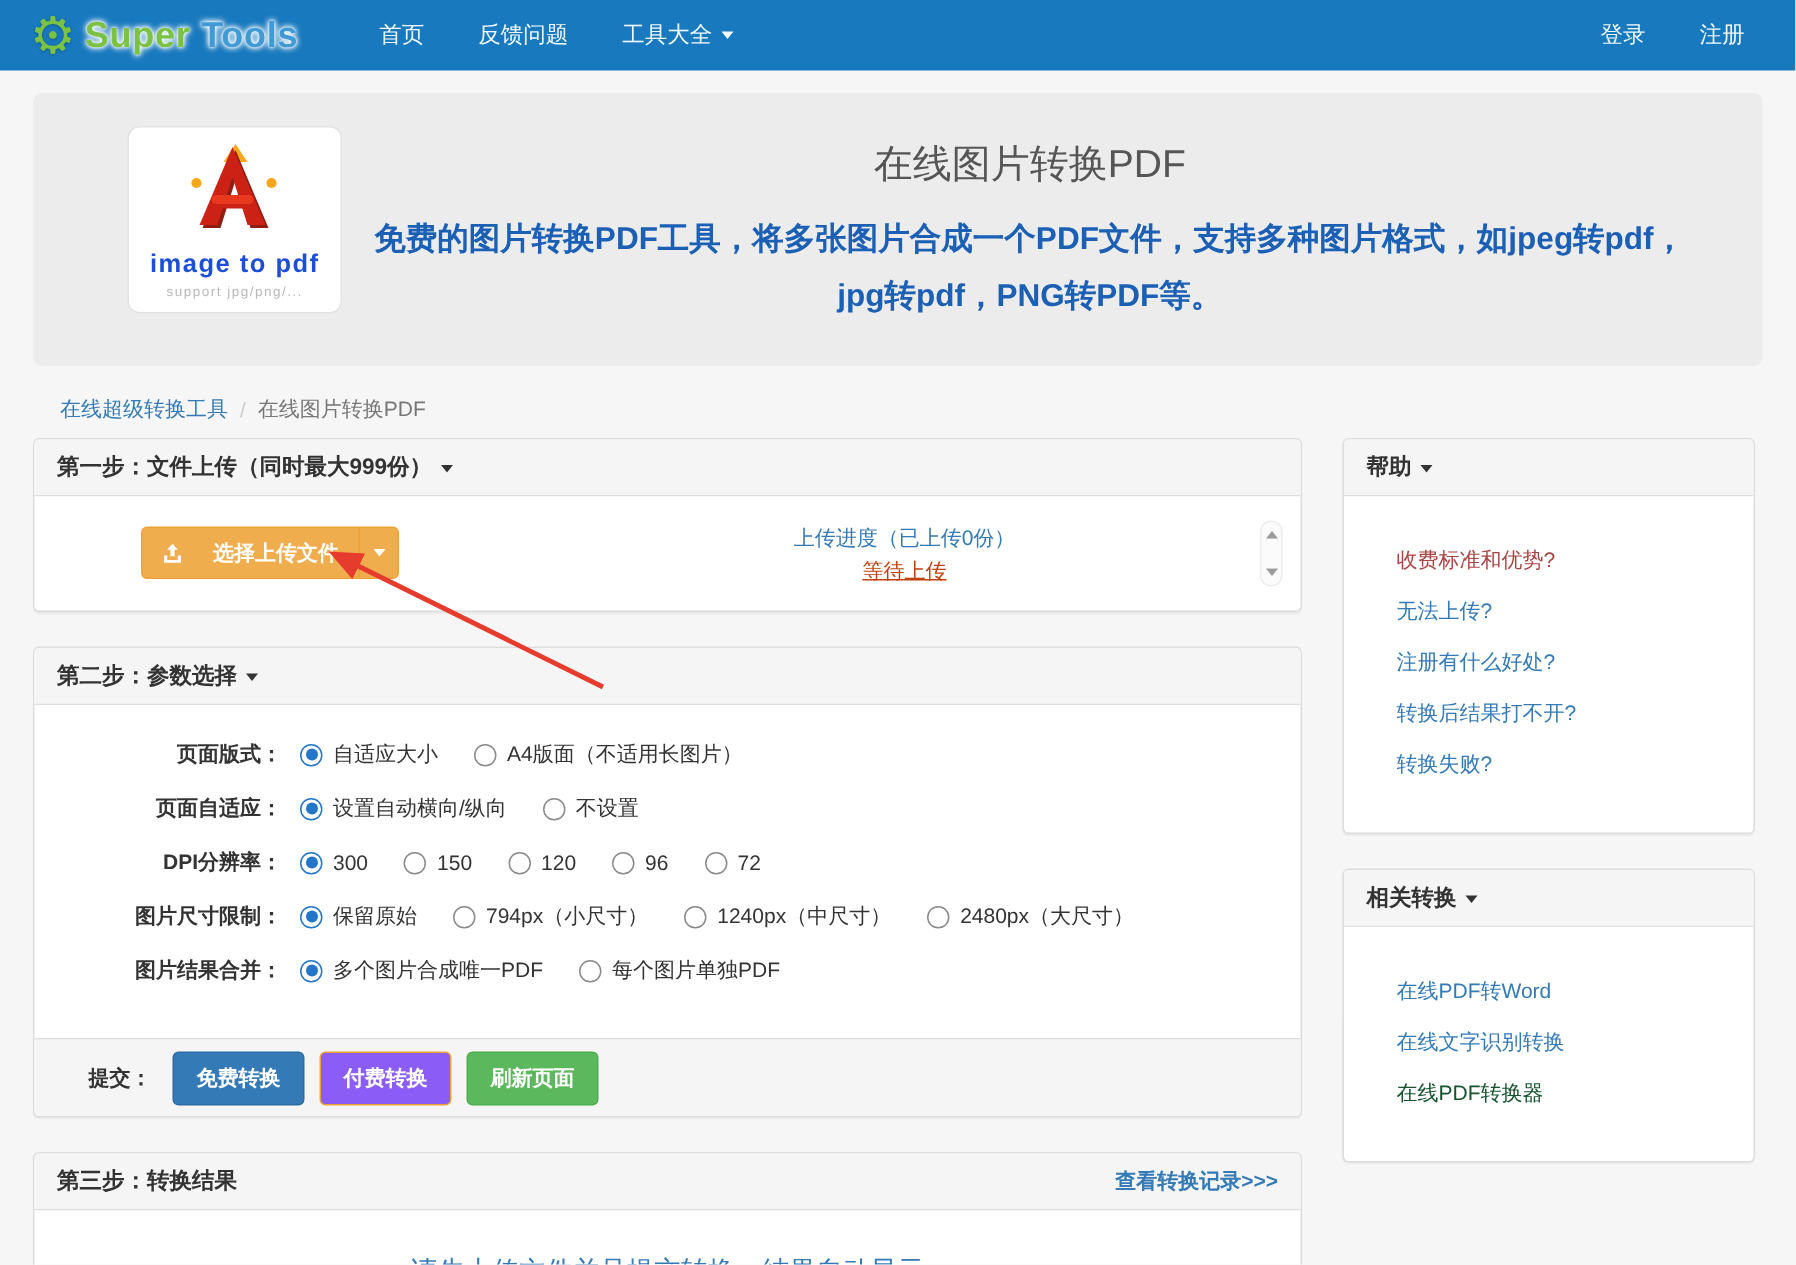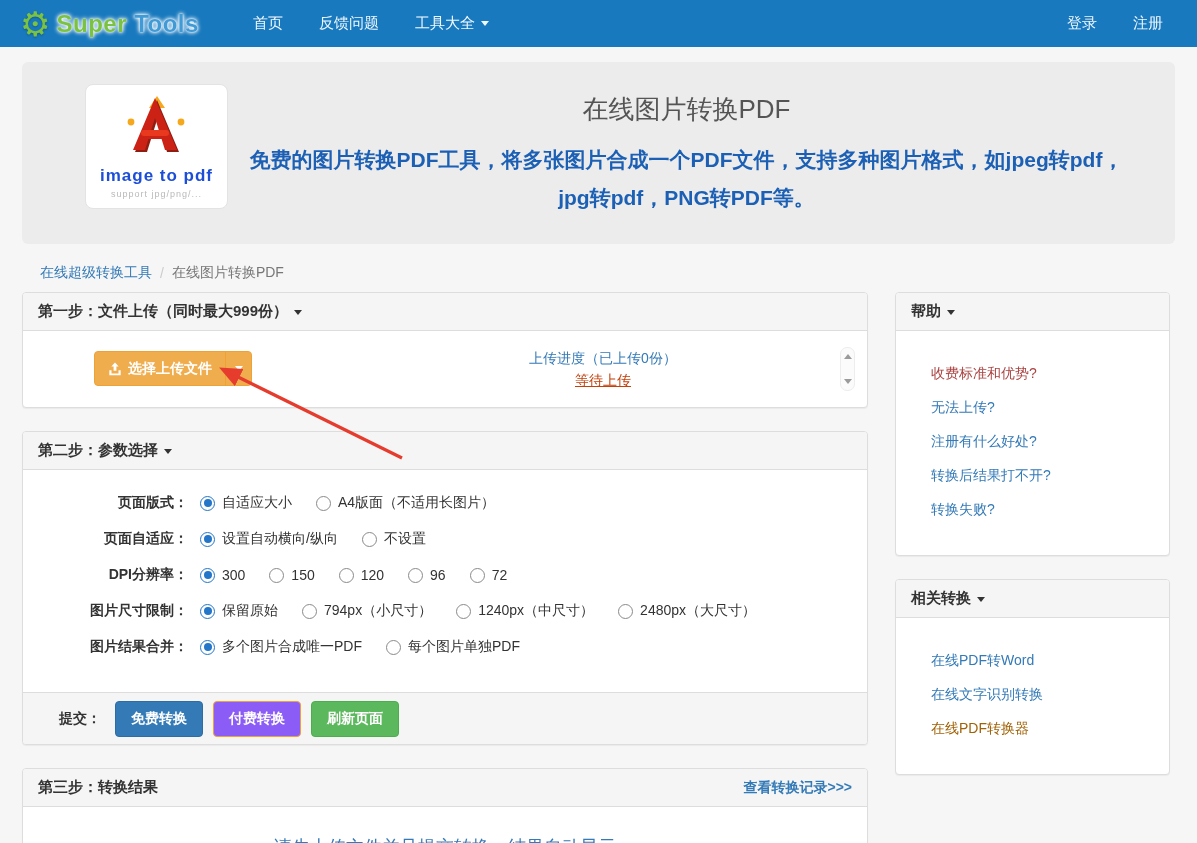--- a/index.html
+++ b/index.html
@@ -38,21 +38,21 @@
   
   .content { display:flex; margin:0 22px; gap:27px; align-items:flex-start; }
   .main-col { width:846px; flex-shrink:0; }
   .side-col { width:275px; flex-shrink:0; }
   .panel { background:#fff; border:1px solid #ddd; border-radius:4px; box-shadow:0 1px 1px rgba(0,0,0,.05); margin-bottom:23px; }
   .panel-heading { background:#f5f5f5; border-bottom:1px solid #ddd; border-radius:3px 3px 0 0; padding:9px 15px; font-weight:bold; color:#333; font-size:15px; display:flex; align-items:center; }
   .panel-heading .spacer { flex:1; }
   
   .step1-body { position:relative; height:76px; }
   .upload-btn { position:absolute; left:71px; top:20px; display:flex; background:#f0ad4e; border:1px solid #eea236; border-radius:4px; color:#fff; cursor:pointer; height:35px; overflow:hidden;}
-  .upload-main { display:flex; align-items:center; gap:6px; padding:0 13px; font-size:14px; font-weight:bold; }
+  .upload-main { display:flex; align-items:center; gap:20px; padding:0 13px; font-size:14px; font-weight:bold; }
   .upload-split { width:26px; display:flex; align-items:center; justify-content:center; border-left:1px solid #eea236; background:#f0ad4e;}
   .upload-split .caret { border-top-color:#fff; }
   .progress-block { position:absolute; left:300px; top:16px; width:560px; text-align:center; line-height:1.6;}
   .progress-title { color:#337ab7; font-size:14px; }
   .progress-status { color:#c2410c; font-size:14px;text-decoration:underline; }
   .mini-scroll { position:absolute; right:12px; top:16px; width:15px; height:44px; background:#fbfbfb; border:1px solid #ededed; border-radius:7px;
     display:flex; flex-direction:column; justify-content:space-between; align-items:center; padding:6px 0; cursor:pointer;}
   .tri-up { width:0;height:0;border-left:4px solid transparent;border-right:4px solid transparent;border-bottom:5px solid #9b9b9b; }
   .tri-down { width:0;height:0;border-left:4px solid transparent;border-right:4px solid transparent;border-top:5px solid #9b9b9b; }
   
@@ -291,21 +291,21 @@
 
     <div class="panel" style="margin-top:2px;">
       <div class="panel-heading">
         <span>相关转换</span>
         <span class="caret caret-dark"></span>
       </div>
       <div class="side-body">
         <ul class="side-links">
             <li><a style="color: rgb(51, 122, 183);">在线PDF转Word</a></li>
             <li><a style="color: rgb(51, 122, 183);">在线文字识别转换</a></li>
-            <li><a style="color: #a16207; margin-top: 48px;">在线PDF转换器</a></li>
+            <li><a style="color: #14532d; margin-top: 48px;">在线PDF转换器</a></li>
           </ul>
       </div>
     </div>
   </div>
 </div>
 
 <svg class="arrow-overlay" viewBox="0 0 225 118">
   <defs>
     <marker id="ah" orient="auto" markerWidth="8" markerHeight="8" refX="2.5" refY="3">
       <path d="M0,0 L7,3 L0,6 Z" fill="#e53c2e"></path>

